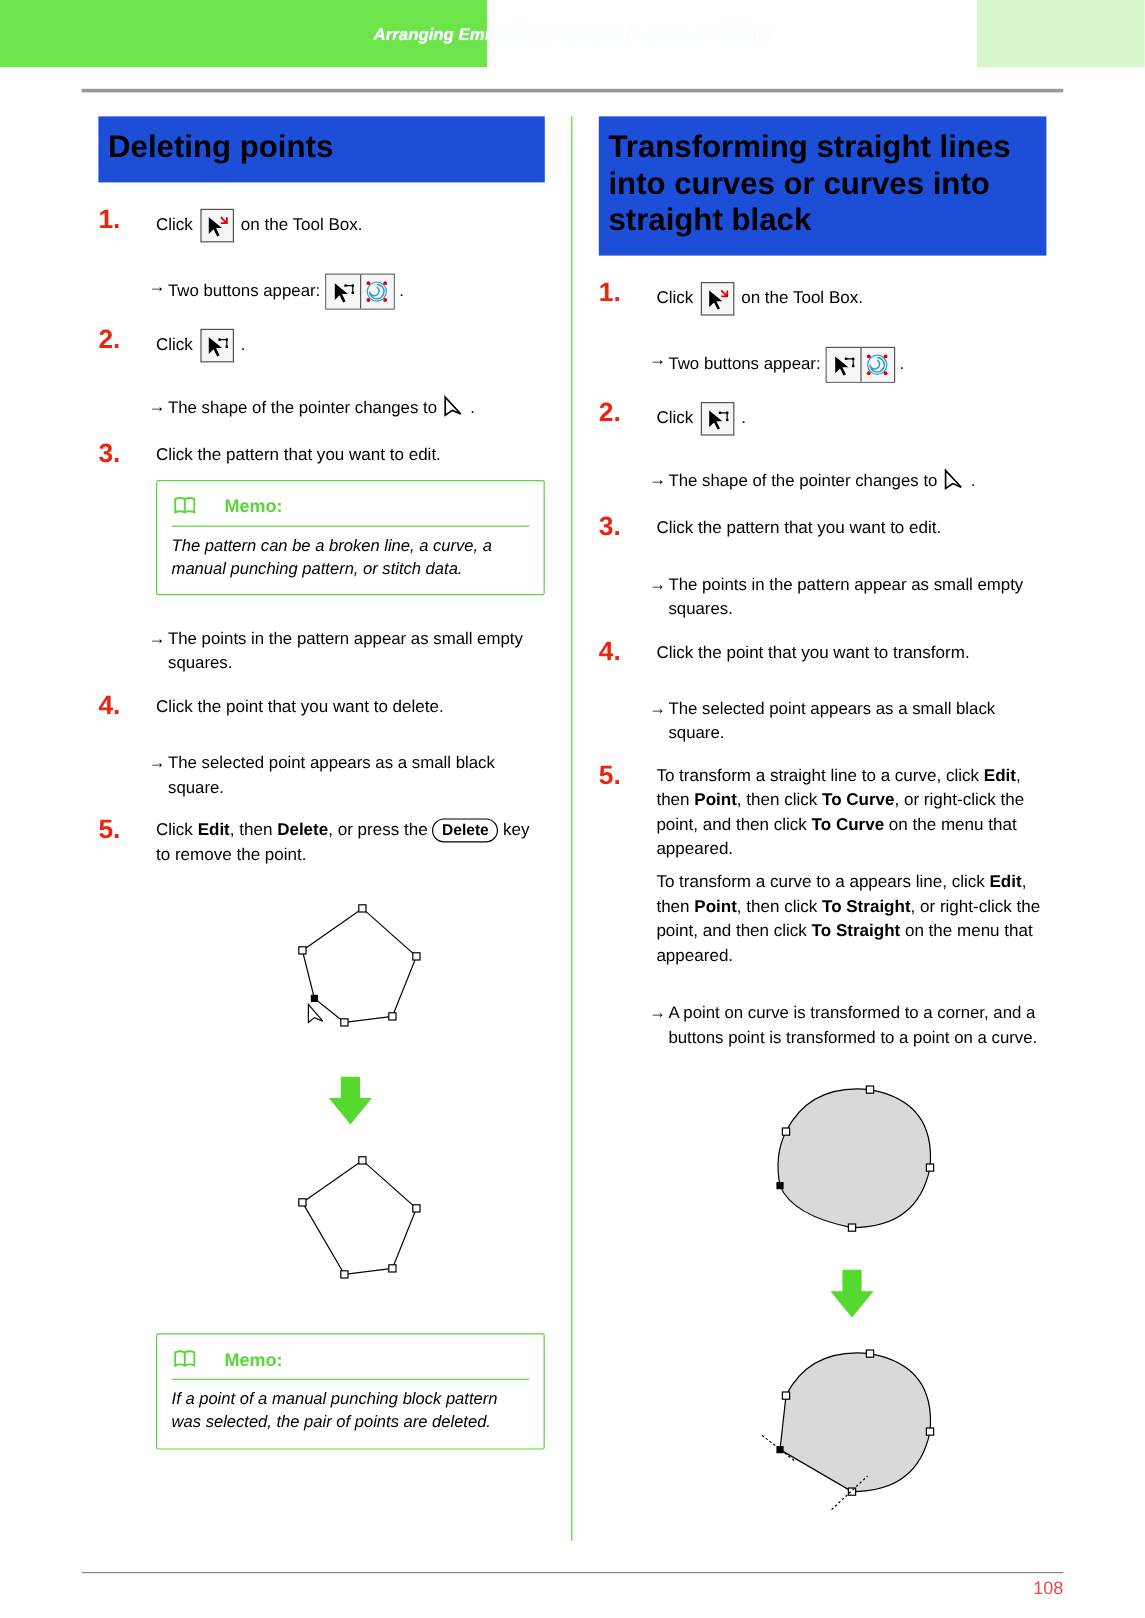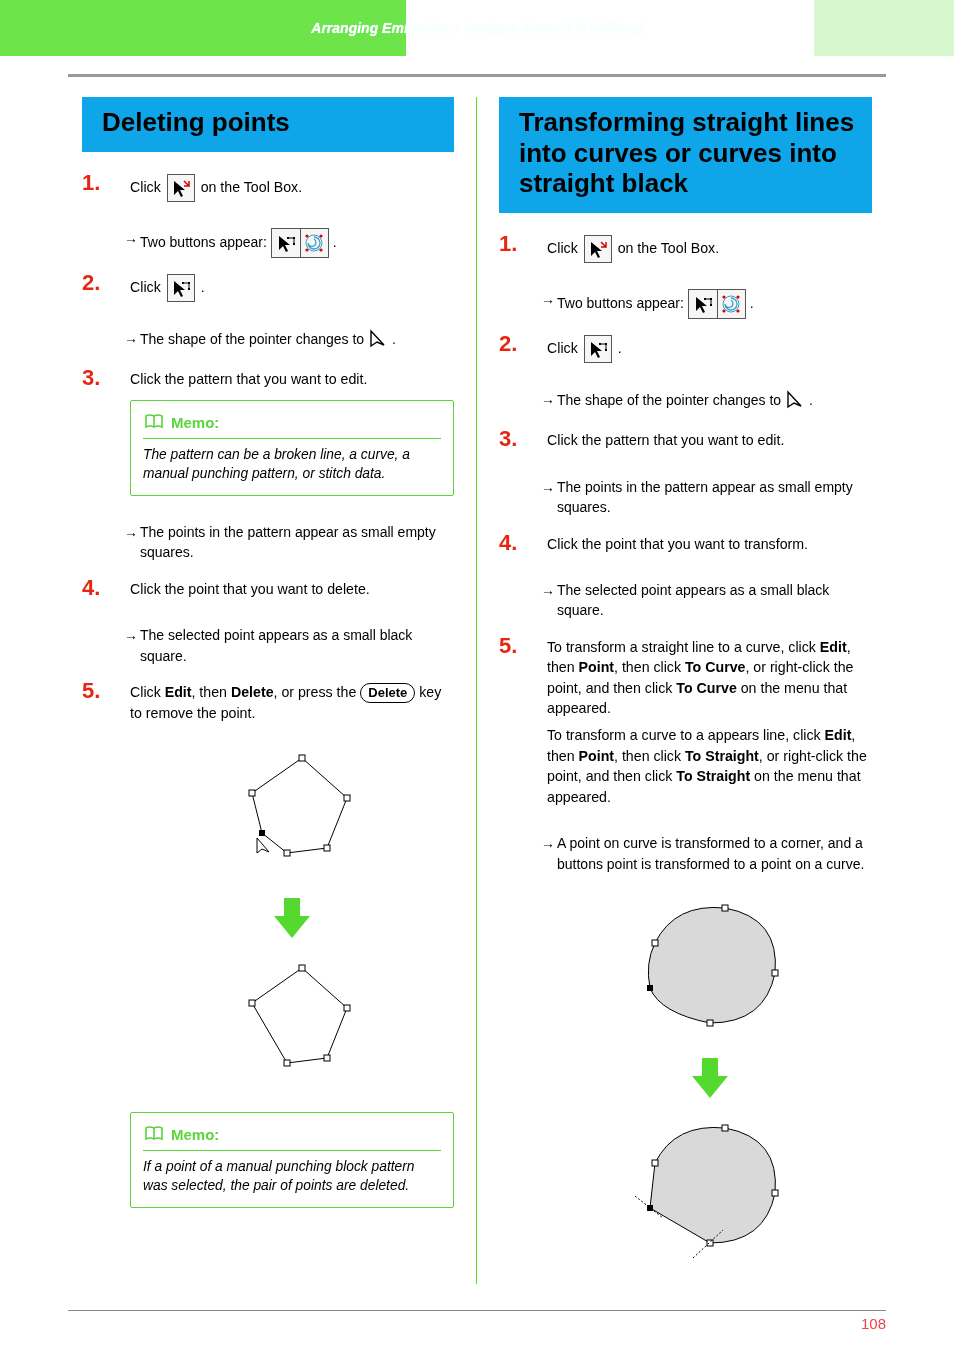--- a/index.html
+++ b/index.html
@@ -20,22 +20,22 @@
   .header-green { position: absolute; left: 0; top: 0; height: 56px; width: 406px; background: #6CE44A; }
   .header-light { position: absolute; right: 0; top: 0; height: 56px; width: 140px; background: #D7F7CF; }
   .header-title { position: relative; z-index: 1; font-style: italic; font-weight: bold; font-size: 14px; color: #fff; text-shadow: 0 0 1px #cfe; }
   .page-frame { padding: 18px 68px 10px 68px; }
   .top-rule { border-top: 3px solid #999; margin-bottom: 20px; }
   .columns { display: flex; gap: 0; }
   .col { width: 50%; padding: 0 14px; }
   .col-left { border-right: 1px solid #55dd22; padding-right: 22px; }
   .col-right { padding-left: 22px; }
   .section-head {
-    background: #0ea5e9;
-    padding: 10px 14px 14px 20px;
+    background: #1d4ed8;
+    padding: 10px 14px 14px 8px;
     margin-bottom: 22px;
   }
   .section-head h2 { font-family: Arial, Helvetica, sans-serif; font-weight: bold; font-size: 26px; line-height: 1.18; color: #000; }
   ol.stepslist { list-style: none; counter-reset: step; }
   ol.stepslist > li { position: relative; padding-left: 48px; margin-bottom: 16px; }
   .stepnum { position: absolute; left: 0; top: -4px; font-family: Arial Black, Arial, sans-serif; font-weight: 900; font-size: 22px; color: #E72510; }
   .steptext { font-size: 14.2px; line-height: 1.45; }
   .steptext b { font-weight: bold; }
   .sub { margin-top: 26px; padding-left: 10px; position: relative; font-size: 14px; line-height: 1.45; }
   .sub::before { content: "→"; position: absolute; left: -6px; top: 0; font-size: 14px; }
@@ -46,21 +46,21 @@
   }
   .pair { display: inline-flex; border: 1px solid #555; vertical-align: middle; }
   .pair .cell { width: 28px; height: 28px; display: inline-flex; align-items: center; justify-content: center; background: #f6f6f6; }
   .pair .cell + .cell { border-left: 1px solid #555; }
   svg.ico { width: 20px; height: 20px; }
   .delete-key {
     display: inline-block; border: 1.5px solid #000; border-radius: 12px; padding: 0 7px;
     font-weight: bold; font-size: 13px; line-height: 18px; vertical-align: baseline;
   }
   .memo-box { border: 1px solid #5BD53A; border-radius: 2px; padding: 10px 12px 12px 12px; margin: 10px 0 14px 0; }
-  .memo-head { display: flex; align-items: center; gap: 8px; margin-bottom: 6px; border-bottom: 1px solid #5BD53A; padding-bottom: 4px; }
+  .memo-head { display: flex; align-items: center; gap: 24px; margin-bottom: 6px; border-bottom: 1px solid #5BD53A; padding-bottom: 4px; }
   .memo-head .book-ico { color: #5BD53A; }
   .memo-head .lbl { color: #5BD53A; font-weight: bold; font-size: 15px; }
   .memo-body { font-style: italic; font-size: 13.8px; line-height: 1.4; }
   .fig { margin: 14px auto; display: flex; flex-direction: column; align-items: center; gap: 10px; }
   .down-arrow-big { color: #5BD53A; }
   .foot { display: flex; justify-content: flex-end; align-items: center; border-top: 1px solid #888; margin-top: 26px; padding-top: 4px; font-size: 15px; color: #ef4444; }
 </style>
 </head>
 <body>
 

